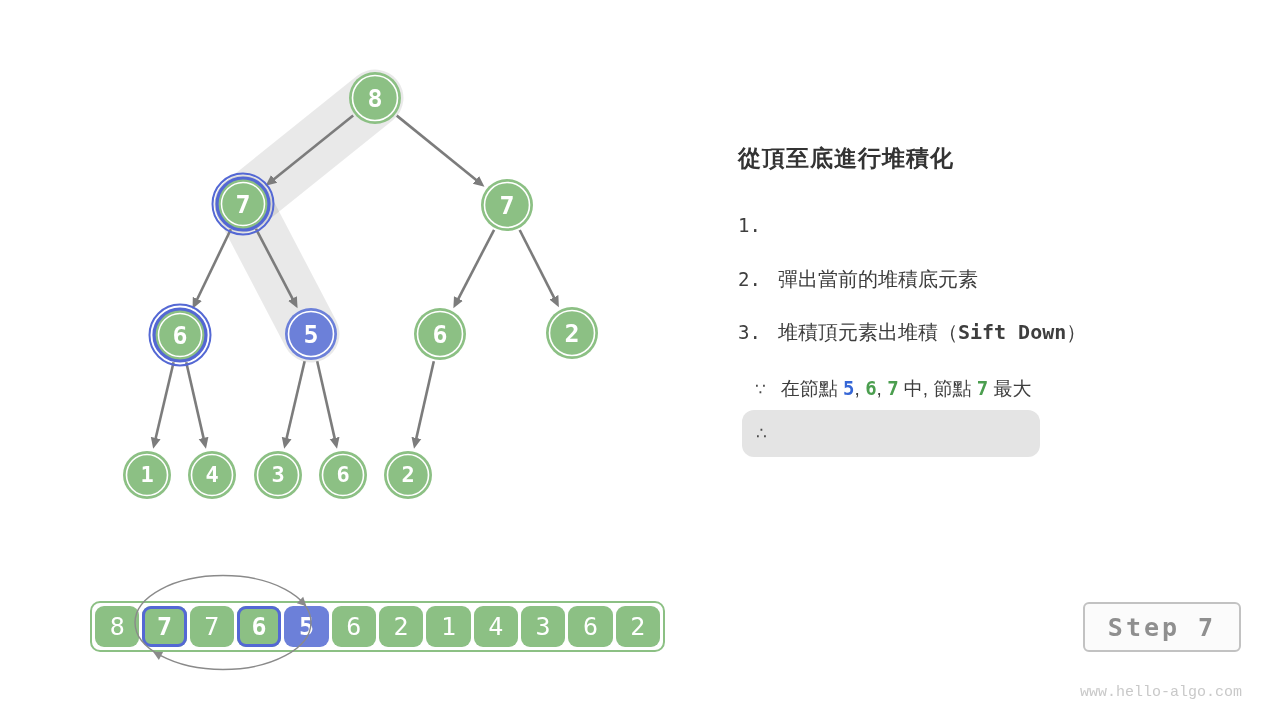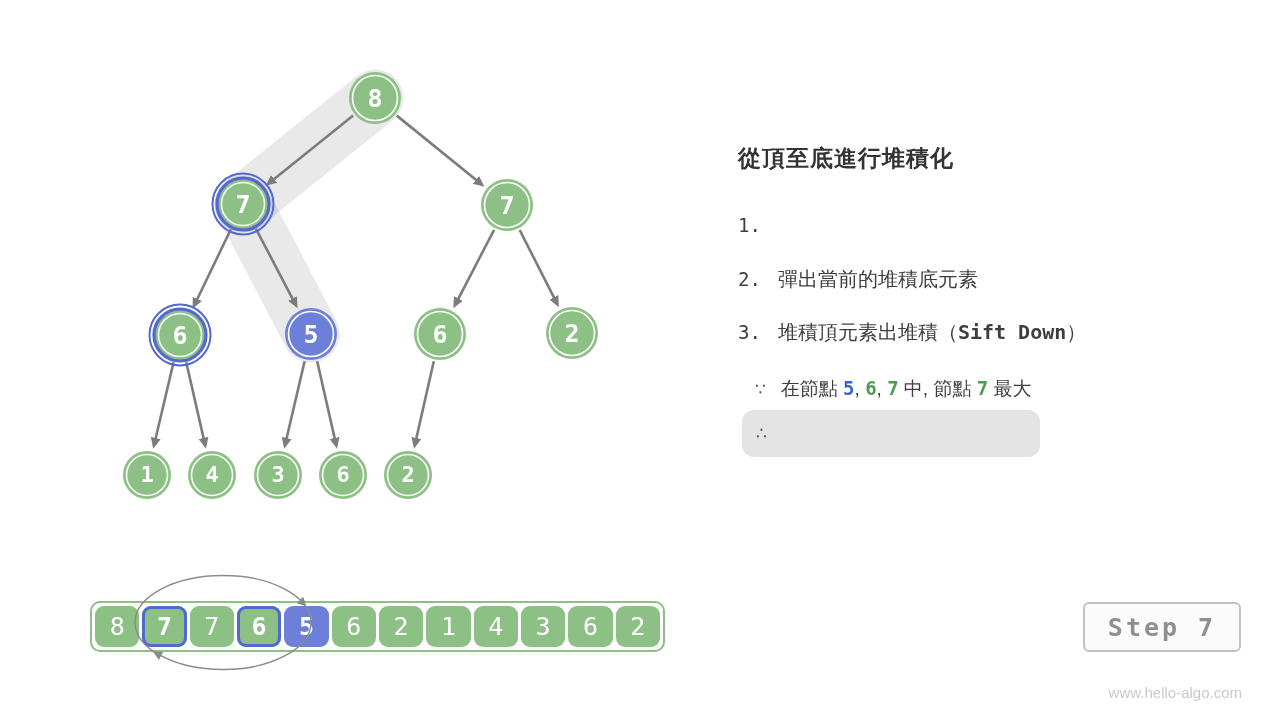--- a/index.html
+++ b/index.html
@@ -63,21 +63,21 @@
   
   .step-badge {
     position:absolute; left:1083px; top:602px; width:158px; height:50px;
     border:2px solid #c2c2c2; border-radius:6px; background:#fbfbfb;
     display:flex; align-items:center; justify-content:center;
     font-family:"DejaVu Sans Mono", monospace; font-weight:bold;
     font-size:25px; color:#8f8f8f; letter-spacing:3px;
   }
   .watermark {
     position:absolute; right:38px; top:684px;
-    font-family:Liberation Sans, sans-serif;
+    font-family:Liberation Mono, monospace;
     font-size:15px; color:#c9c9c9; white-space:nowrap;
   }
 </style>
 </head>
 <body>
 
 <div id="stage">
 
   <svg id="tree-svg" width="700" height="560">
     <defs>

